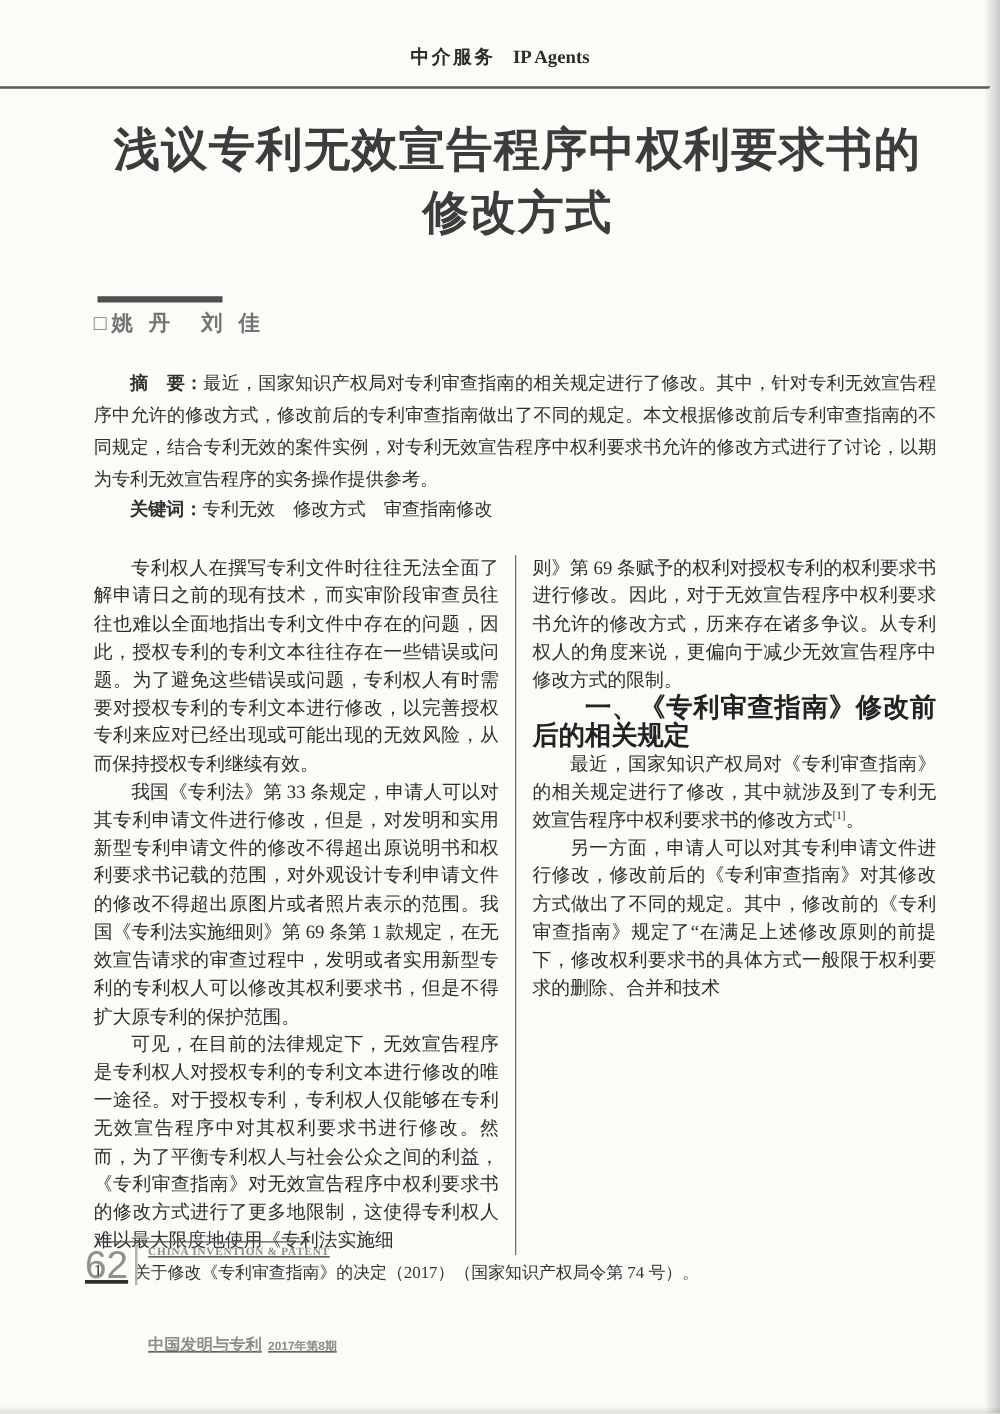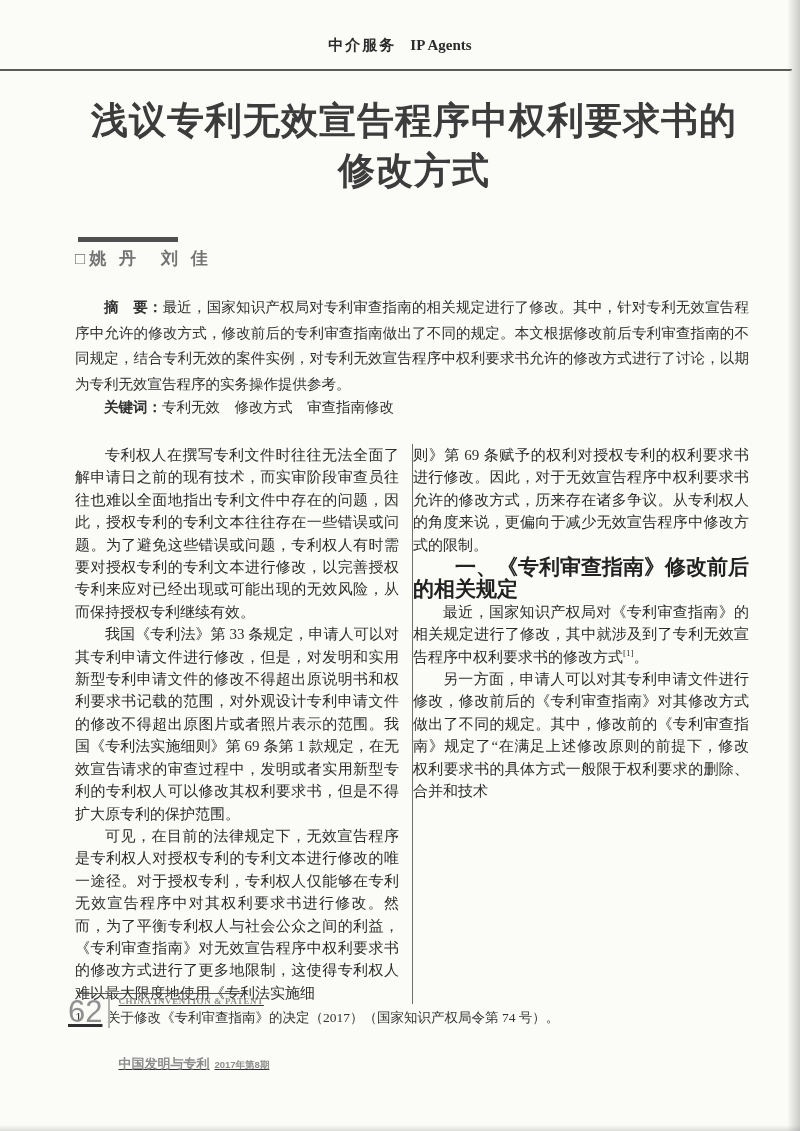--- a/index.html
+++ b/index.html
@@ -43,21 +43,21 @@
     font-size:14.5px;line-height:25.5px;text-align:justify;text-indent:2em;color:#303030;
   }
   .bold-label{font-weight:bold;font-family:"Liberation Sans","DejaVu Sans",sans-serif;}
   .keywords{
     position:absolute;top:398px;left:75px;width:674px;
     font-size:14.5px;text-indent:2em;color:#303030;
   }
   .columns{position:absolute;top:444px;left:75px;width:674px;display:flex;}
   .col{width:50%;font-size:15px;line-height:22.4px;text-align:justify;color:#2d2d2d;}
   .col-left{padding-right:13px;box-sizing:border-box;}
-  .col-right{box-sizing:border-box;border-left:1.5px solid #6e6e6e;}
+  .col-right{padding-left:13px;box-sizing:border-box;border-left:1.5px solid #6e6e6e;}
   .col p{margin:0;text-indent:2em;}
   .col p.continuation{text-indent:0;}
   .section-heading{
     font-weight:bold;font-size:21px;color:#222;
     font-family:"Liberation Sans","DejaVu Sans",sans-serif;
     margin:15px 0 7px 0;text-indent:0;
   }
   sup.fn-ref{font-size:9px;line-height:0;}
   .footnote-rule{position:absolute;top:993px;left:77px;width:170px;height:1px;background:#555;}
   .footnote{
@@ -70,21 +70,21 @@
     font-size:31px;color:#909090;line-height:1;
     font-family:"Liberation Sans","DejaVu Sans",sans-serif;
   }
   .footer-divider{width:2px;height:32px;background:#b3b3b3;margin:0 8px 0 6px;}
   .journal{display:flex;flex-direction:column;justify-content:center;gap:48px;}
   .journal-en{
     font-size:9px;color:#8c8c8c;letter-spacing:0.6px;font-weight:bold;
     font-family:"Liberation Serif","DejaVu Serif",serif;
   }
   .journal-cn-line{
-    font-size:13px;color:#8c8c8c;font-weight:bold;margin-top:1px;
+    font-size:13px;color:#8c8c8c;font-weight:bold;margin-top:13px;
     font-family:"Liberation Sans","DejaVu Sans",sans-serif;
   }
   .journal-issue{font-size:9.5px;margin-left:5px;font-weight:bold;}
 </style>
 </head>
 <body>
 
 <div class="page-header">
   <span class="cn">中介服务</span><span class="en">IP Agents</span>
 </div>

